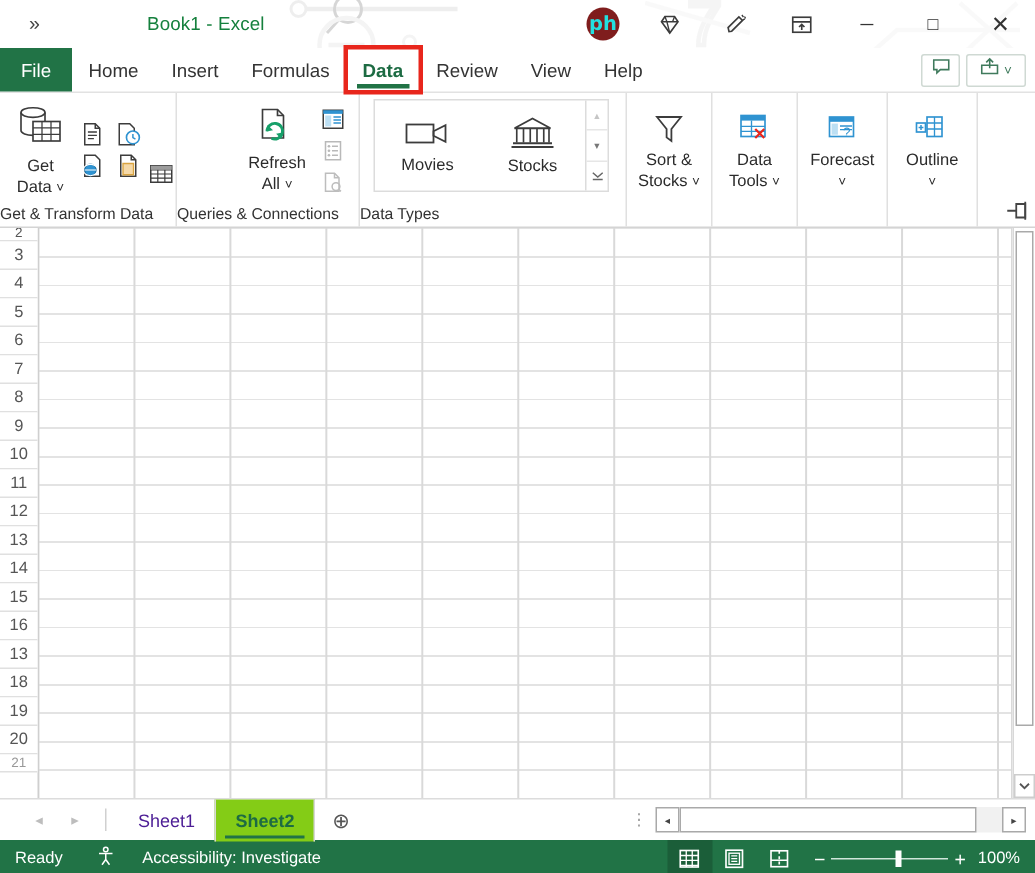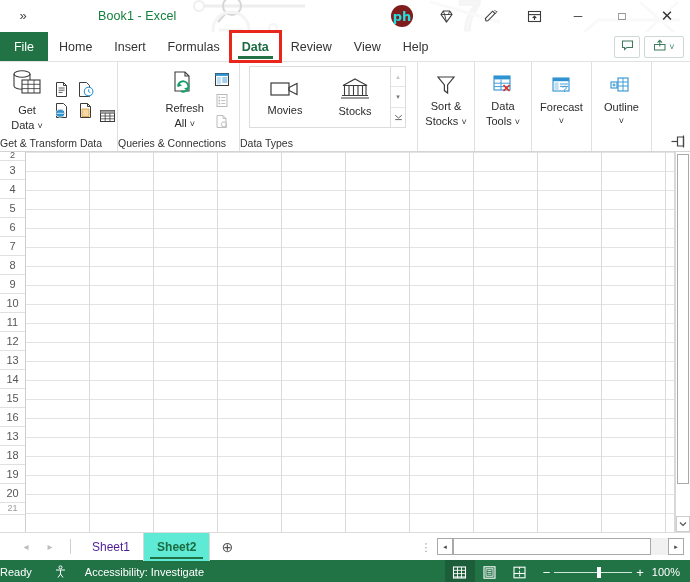--- a/index.html
+++ b/index.html
@@ -283,21 +283,21 @@
     font-size: 12px;
     color: #4c1d95;
     display: flex; align-items: center;
     position: relative;
   }
   .stab.active {
     font-weight: bold;
     color: #1d6b43;
     border-left: 1px solid #d7d7d7;
     border-right: 1px solid #d7d7d7;
-    background: #5eead4;
+    background: #84cc16;
   }
   .stab.active::after {
     content: "";
     position: absolute;
     left: 6px; right: 6px; bottom: 2px;
     height: 2px; background: #217346;
   }
   .addsheet {
     width: 34px;
     display: flex; align-items: center; justify-content: center;
@@ -338,21 +338,21 @@
 
   
   .statusbar {
     height: 24px;
     background: #217346;
     color: #fff;
     display: flex;
     align-items: center;
     font-size: 11px;
   }
-  .sb-ready { }
+  .sb-ready { padding-left: 10px; }
   .sb-acc { margin-left: 22px; display: flex; align-items: center; gap: 18px; }
   .sb-right { margin-left: auto; display: flex; align-items: center; height: 100%; }
   .viewbtn {
     width: 30px; height: 100%;
     display: flex; align-items: center; justify-content: center;
   }
   .viewbtn.active { background: #1b5e39; }
   .zoomslider {
     display: flex; align-items: center; gap: 4px;
     padding: 0 8px;

